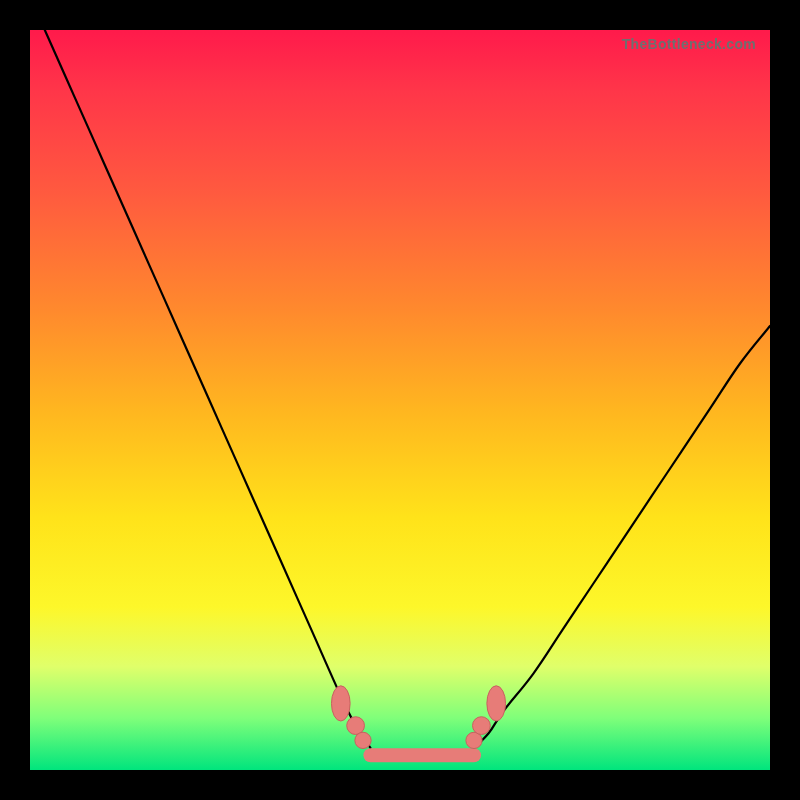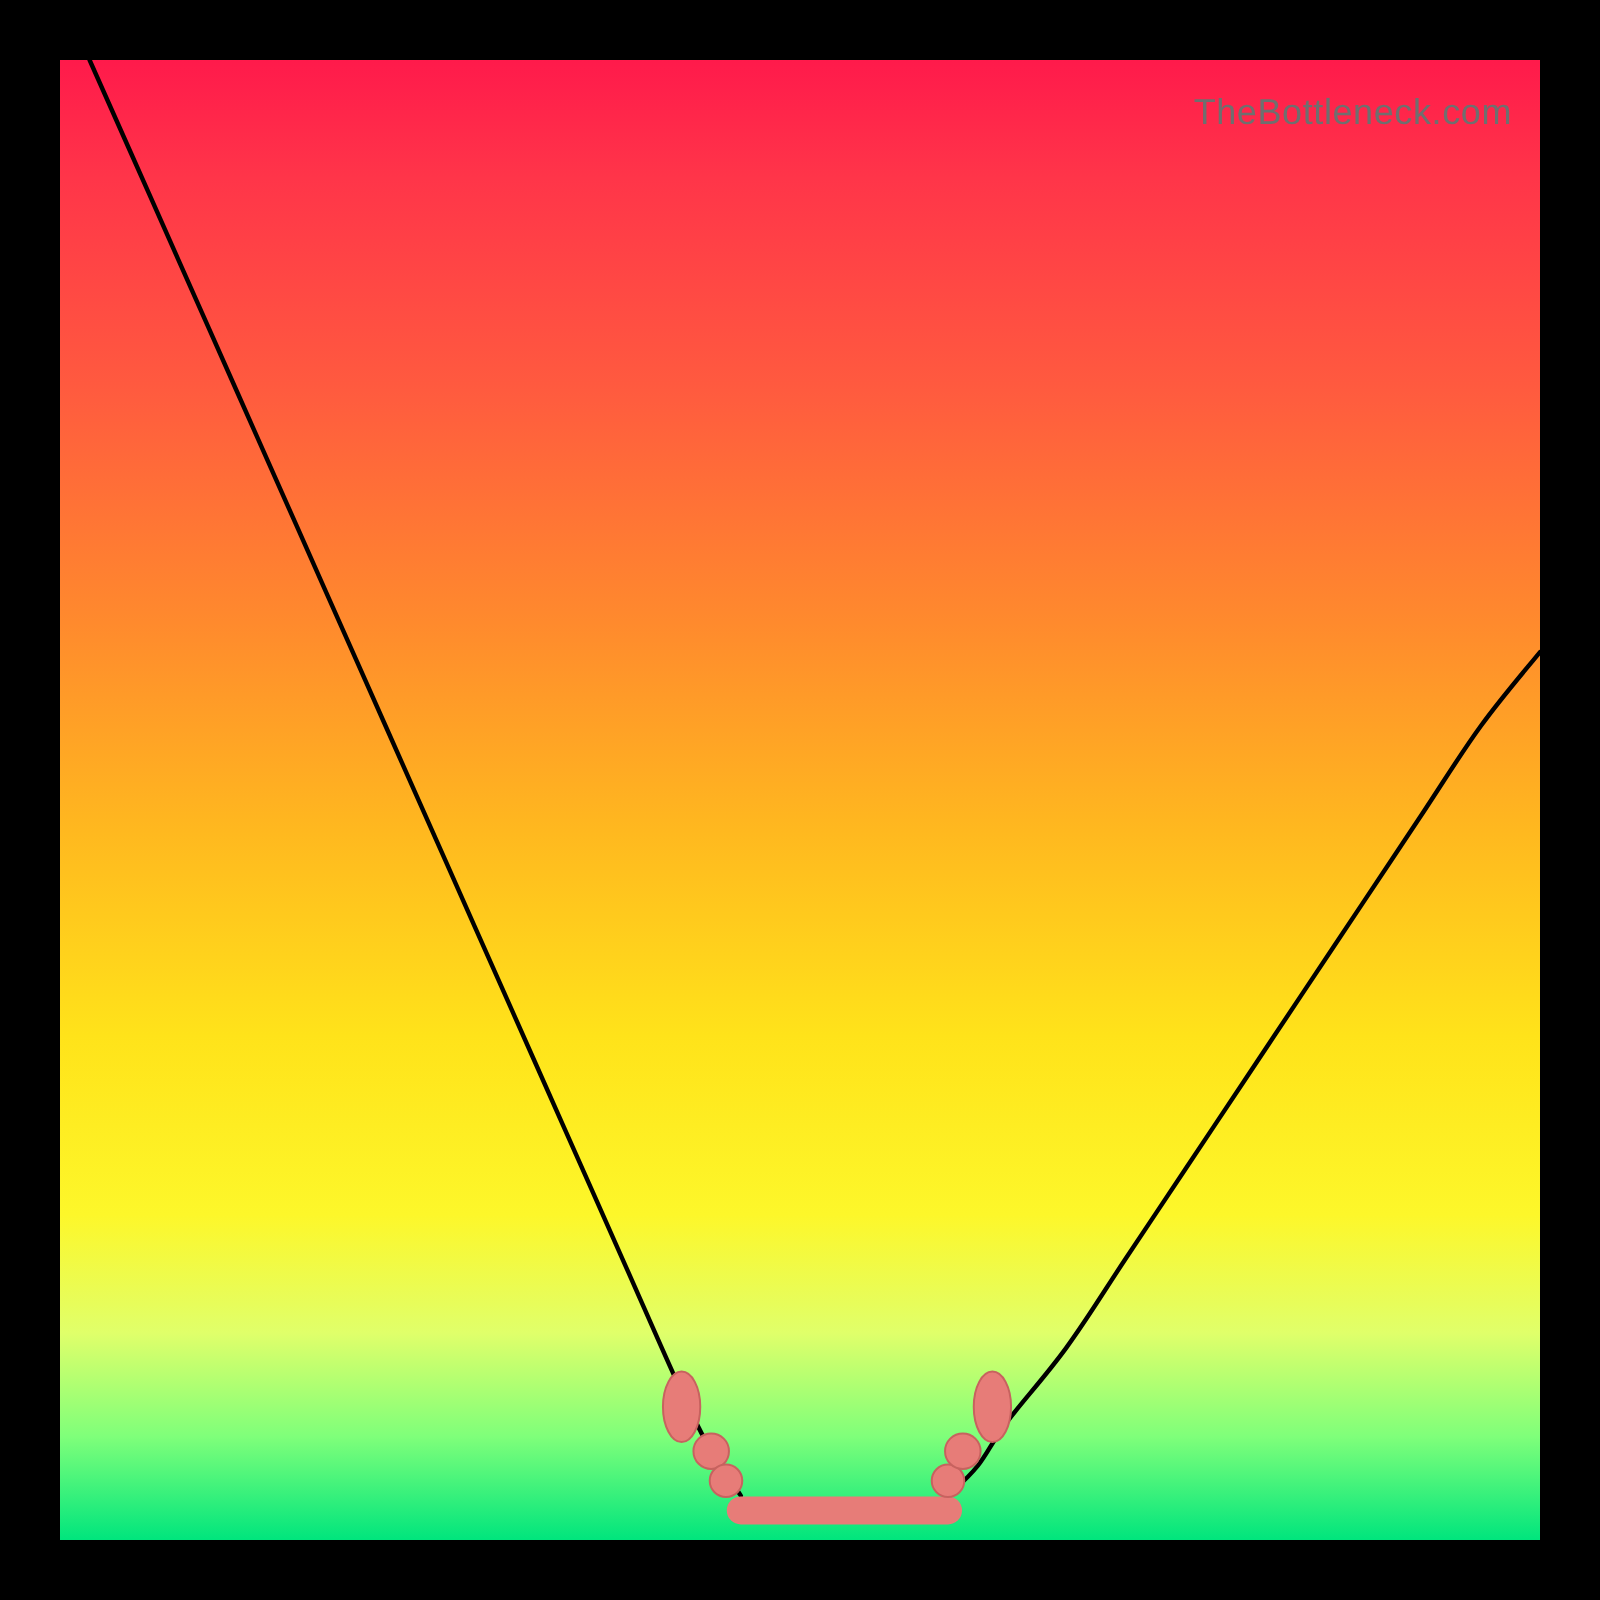--- a/index.html
+++ b/index.html
@@ -36,25 +36,24 @@
       #7fff7a 93%,
       #00e57d 100%
     );
     overflow: hidden;
   }
   .watermark {
     position: absolute;
     top: 6px;
     right: 14px;
     color: #6f6f6f;
-    font-size: 18px;
-    font-weight: 400;
+    font-size: 14px;
+    font-weight: 700;
     letter-spacing: 0.3px;
     user-select: none;
-    margin-top: 10px;
   }
   svg.curves {
     position: absolute;
     left: 0;
     top: 0;
     width: 740px;
     height: 740px;
   }
   .curve {
     fill: none;

